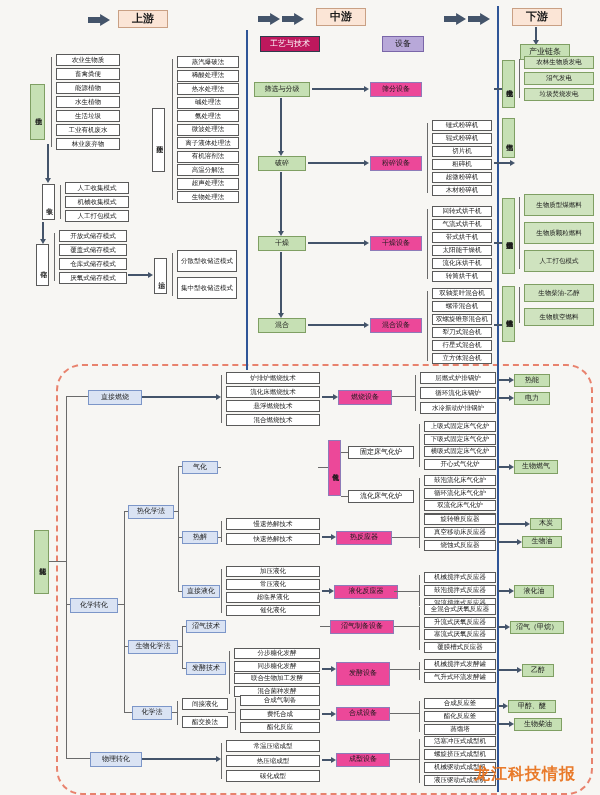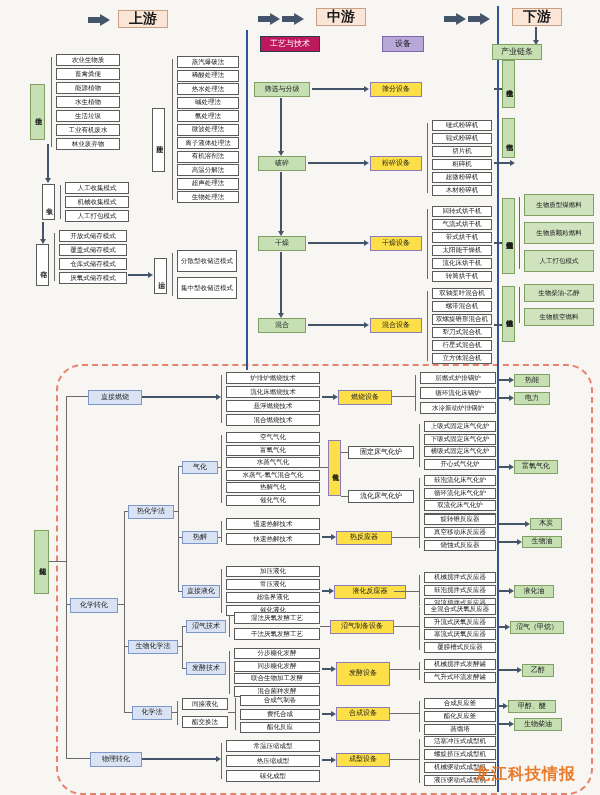--- a/index.html
+++ b/index.html
@@ -4,26 +4,26 @@
 <style>
   html,body { margin:0; padding:0; }
   .canvas { position:relative; width:600px; height:795px; background:#f7f6f3;
             font-family:"DejaVu Sans","Liberation Sans",sans-serif; overflow:hidden; }
 
   .box { position:absolute; box-sizing:border-box; border:1px solid #5a5a5a; background:#fff;
          color:#1a1a1a; display:flex; align-items:center; justify-content:center; text-align:center;
          font-size:7px; line-height:1.1; padding:0 1px; overflow:hidden; }
   .peach { background:#fbe5d6; border-color:#c9a084; }
   .green { background:#c6e0b4; border-color:#7f9f63; }
-  .lav   { background:#fde047; border-color:#8d7bb8; }
+  .lav   { background:#ec4899; border-color:#8d7bb8; }
   .lav2  { background:#b8a8d9; border-color:#7a66a8; }
   .blue  { background:#dae3f3; border-color:#7c96c8; }
   .dark  { background:#be185d; border-color:#2f3b4c; color:#fff; }
   .vert  { writing-mode:vertical-rl; text-orientation:upright; padding:1px 0; }
-  .b9 { font-size:14px; font-weight:bold; }
+  .b9 { font-size:11px; font-weight:bold; }
   .b8 { font-size:8px; }
 
   .stack { position:absolute; display:flex; flex-direction:column; gap:var(--gap,2px); }
   .stack .node { box-sizing:border-box; width:var(--w,60px); height:var(--h,11px);
          border:1px solid #5a5a5a; background:#fff; color:#1a1a1a; display:flex; align-items:center;
          justify-content:center; text-align:center; font-size:6.5px; line-height:1.05; padding:0 1px;
          overflow:hidden; }
   .stack .node.g { background:#cfe3bf; border-color:#7f9f63; }
 
   .bracket::before { content:""; position:absolute; left:-5px; top:3px; bottom:3px; width:1px; background:#6a6a6a; }
@@ -56,21 +56,21 @@
   <div class="box peach b9" style="left:118px;top:10px;width:50px;height:18px">上游</div>
   <div class="block-arrow" style="left:258px;top:13px"></div>
   <div class="block-arrow" style="left:282px;top:13px"></div>
   <div class="box peach b9" style="left:316px;top:8px;width:50px;height:18px">中游</div>
   <div class="block-arrow" style="left:444px;top:13px"></div>
   <div class="block-arrow" style="left:468px;top:13px"></div>
   <div class="box peach b9" style="left:512px;top:8px;width:50px;height:18px">下游</div>
   <div class="arrow-d" style="left:535px;top:27px;height:13px"></div>
   <div class="box dark b8" style="left:260px;top:36px;width:60px;height:16px">工艺与技术</div>
   <div class="box lav2 b8" style="left:382px;top:36px;width:42px;height:16px">设备</div>
-  <div class="box green b8" style="left:492px;top:44px;width:50px;height:16px">产业链条</div>
+  <div class="box green b8" style="left:520px;top:44px;width:50px;height:16px">产业链条</div>
 
   <div class="box green vert stub-r" style="left:30px;top:84px;width:15px;height:56px">生物质</div>
   <div class="stack bracket" style="left:56px;top:54px;--w:64px;--h:12px;--gap:2px">
       <div class="node">农业生物质</div>
       <div class="node">畜禽粪便</div>
       <div class="node">能源植物</div>
       <div class="node">水生植物</div>
       <div class="node">生活垃圾</div>
       <div class="node">工业有机废水</div>
       <div class="node">林业废弃物</div>
@@ -153,20 +153,25 @@
       <div class="node">行星式混合机</div>
       <div class="node">立方体混合机</div>
     </div>
 
   <div class="arrow-r" style="left:494px;top:88px;width:16px"></div>
   <div class="arrow-r" style="left:494px;top:162px;width:16px"></div>
   <div class="arrow-r" style="left:494px;top:242px;width:16px"></div>
   <div class="arrow-r" style="left:494px;top:324px;width:16px"></div>
 
   <div class="box green vert stub-r" style="left:502px;top:60px;width:13px;height:48px">生物质发电</div>
+  <div class="stack bracket" style="left:524px;top:56px;--w:70px;--h:13px;--gap:3px">
+      <div class="node g">农林生物质发电</div>
+      <div class="node g">沼气发电</div>
+      <div class="node g">垃圾焚烧发电</div>
+    </div>
   <div class="box green vert stub-r" style="left:502px;top:118px;width:13px;height:40px">生物燃气</div>
   <div class="box green vert stub-r" style="left:502px;top:198px;width:13px;height:76px">生物质成型燃料</div>
   <div class="stack bracket" style="left:524px;top:194px;--w:70px;--h:22px;--gap:6px">
       <div class="node g">生物质型煤燃料</div>
       <div class="node g">生物质颗粒燃料</div>
       <div class="node g">人工打包模式</div>
     </div>
   <div class="box green vert stub-r" style="left:502px;top:286px;width:13px;height:56px">生物液体燃料</div>
   <div class="stack bracket" style="left:524px;top:284px;--w:70px;--h:18px;--gap:6px">
       <div class="node g">生物柴油-乙醇</div>
@@ -210,48 +215,40 @@
 
   <div class="box blue" style="left:128px;top:505px;width:46px;height:14px">热化学法</div>
   <div class="line-r" style="left:174px;top:511px;width:4px"></div>
   <div class="vline" style="left:178px;top:467px;height:125px"></div>
   <div class="line-r" style="left:178px;top:466px;width:4px"></div>
   <div class="line-r" style="left:178px;top:537px;width:4px"></div>
   <div class="line-r" style="left:178px;top:591px;width:4px"></div>
 
   <div class="box blue" style="left:182px;top:461px;width:36px;height:13px">气化</div>
   <div class="line-r" style="left:218px;top:467px;width:3px"></div>
-  <div class="stack bracket" style="left:226px;top:432px;--w:94px;--h:11px;--gap:1.5px">
-      <div class="node">空气气化</div>
-      <div class="node">富氧气化</div>
-      <div class="node">水蒸气气化</div>
-      <div class="node">水蒸气-氧气混合气化</div>
-      <div class="node">热解气化</div>
-      <div class="node">催化气化</div>
-    </div>
   <div class="line-r" style="left:318px;top:467px;width:10px"></div>
   <div class="box lav vert" style="left:328px;top:440px;width:13px;height:56px">气化设备</div>
   <div class="line-r" style="left:341px;top:452px;width:7px"></div>
   <div class="line-r" style="left:341px;top:496px;width:7px"></div>
   <div class="box stub-r" style="left:348px;top:446px;width:66px;height:13px">固定床气化炉</div>
   <div class="stack bracket" style="left:424px;top:421px;--w:72px;--h:11px;--gap:1.5px">
       <div class="node">上吸式固定床气化炉</div>
       <div class="node">下吸式固定床气化炉</div>
       <div class="node">横吸式固定床气化炉</div>
       <div class="node">开心式气化炉</div>
     </div>
   <div class="box stub-r" style="left:348px;top:490px;width:66px;height:13px">流化床气化炉</div>
   <div class="stack bracket" style="left:424px;top:475px;--w:72px;--h:11px;--gap:1.5px">
       <div class="node">鼓泡流化床气化炉</div>
       <div class="node">循环流化床气化炉</div>
       <div class="node">双流化床气化炉</div>
       <div class="node">携带床气化炉</div>
     </div>
   <div class="arrow-r" style="left:498px;top:466px;width:11px"></div>
-  <div class="box green" style="left:514px;top:460px;width:44px;height:14px">富氧气化</div>
+  <div class="box green" style="left:514px;top:460px;width:44px;height:14px">生物燃气</div>
 
   <div class="box blue" style="left:182px;top:531px;width:36px;height:13px">热解</div>
   <div class="line-r" style="left:218px;top:537px;width:3px"></div>
   <div class="stack bracket" style="left:226px;top:518px;--w:94px;--h:12px;--gap:3px">
       <div class="node">慢速热解技术</div>
       <div class="node">快速热解技术</div>
     </div>
   <div class="arrow-r" style="left:322px;top:536px;width:9px"></div>
   <div class="box lav" style="left:336px;top:531px;width:56px;height:14px">热反应器</div>
   <div class="line-r" style="left:392px;top:537px;width:27px"></div>
@@ -266,41 +263,37 @@
   <div class="box green" style="left:522px;top:536px;width:40px;height:12px">生物油</div>
 
   <div class="box blue" style="left:182px;top:585px;width:38px;height:13px">直接液化</div>
   <div class="stack bracket" style="left:226px;top:566px;--w:94px;--h:11px;--gap:2px">
       <div class="node">加压液化</div>
       <div class="node">常压液化</div>
       <div class="node">超临界液化</div>
       <div class="node">催化液化</div>
     </div>
   <div class="arrow-r" style="left:322px;top:590px;width:7px"></div>
-  <div class="box lav" style="left:334px;top:585px;width:72px;height:14px">液化反应器</div>
+  <div class="box lav" style="left:334px;top:585px;width:64px;height:14px">液化反应器</div>
   <div class="line-r" style="left:394px;top:591px;width:25px"></div>
   <div class="stack bracket" style="left:424px;top:572px;--w:72px;--h:11px;--gap:2px">
       <div class="node">机械搅拌式反应器</div>
       <div class="node">鼓泡搅拌式反应器</div>
       <div class="node">混流搅拌式反应器</div>
     </div>
   <div class="arrow-r" style="left:498px;top:590px;width:11px"></div>
   <div class="box green" style="left:514px;top:585px;width:40px;height:13px">液化油</div>
 
   <div class="box blue" style="left:128px;top:640px;width:50px;height:14px">生物化学法</div>
   <div class="line-r" style="left:178px;top:646px;width:4px"></div>
   <div class="vline" style="left:182px;top:627px;height:42px"></div>
   <div class="line-r" style="left:182px;top:626px;width:4px"></div>
   <div class="line-r" style="left:182px;top:668px;width:4px"></div>
 
   <div class="box blue" style="left:186px;top:620px;width:40px;height:13px">沼气技术</div>
-  <div class="stack bracket" style="left:234px;top:612px;--w:86px;--h:12px;--gap:4px">
-      <div class="node">湿法厌氧发酵工艺</div>
-      <div class="node">干法厌氧发酵工艺</div>
-    </div>
   <div class="line-r" style="left:320px;top:626px;width:10px"></div>
   <div class="box lav" style="left:330px;top:620px;width:64px;height:14px">沼气制备设备</div>
   <div class="line-r" style="left:394px;top:626px;width:25px"></div>
   <div class="stack bracket" style="left:424px;top:604px;--w:72px;--h:11px;--gap:1.5px">
       <div class="node">全混合式厌氧反应器</div>
       <div class="node">升流式厌氧反应器</div>
       <div class="node">塞流式厌氧反应器</div>
       <div class="node">覆膜槽式反应器</div>
     </div>
   <div class="arrow-r" style="left:498px;top:626px;width:7px"></div>

